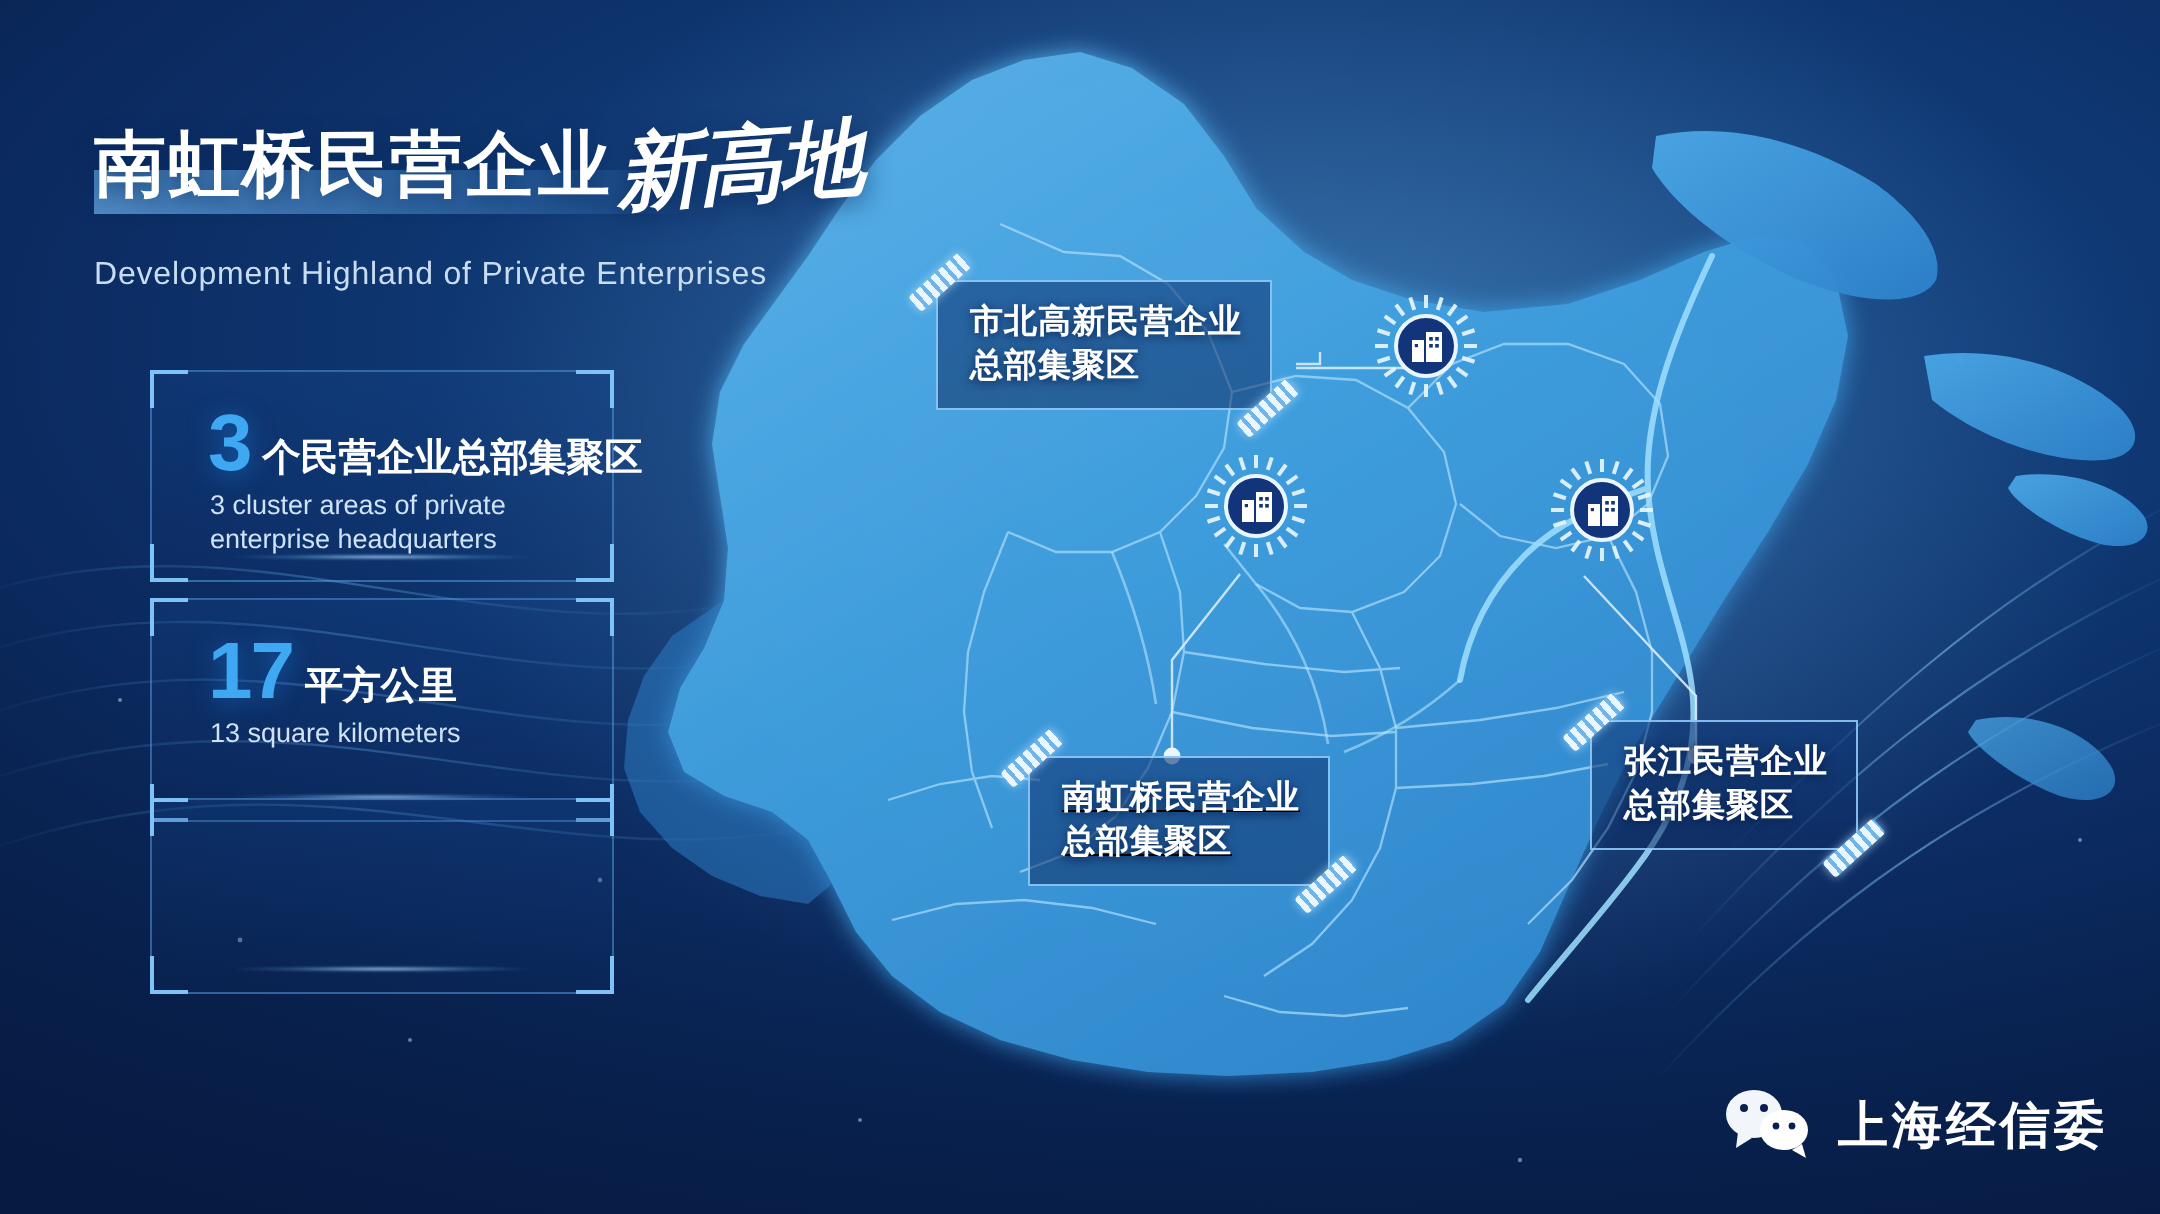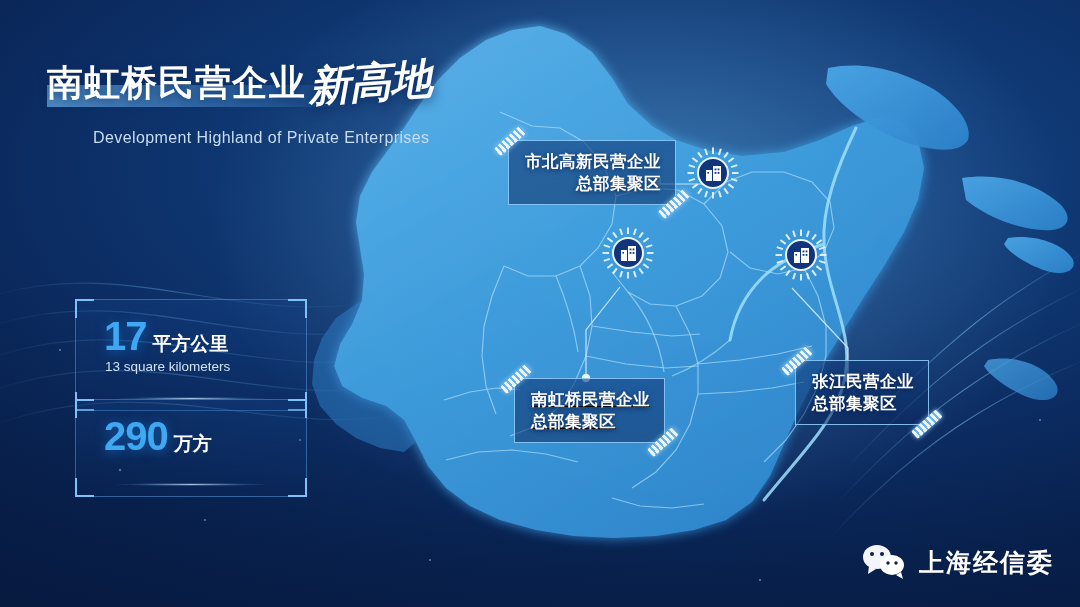--- a/index.html
+++ b/index.html
@@ -19,21 +19,21 @@
   .title-bar{position:absolute;left:0;top:30px;width:300px;height:22px;
              background:linear-gradient(90deg,rgba(120,196,255,.62),rgba(95,175,245,.30) 70%,rgba(95,175,245,0));}
   .title-row{position:relative;white-space:nowrap;}
   .title-main{font-size:36px;font-weight:700;color:#ffffff;letter-spacing:1px;
               text-shadow:0 2px 10px rgba(0,40,90,.65);vertical-align:middle;}
   .title-script{font-family:"DejaVu Serif","Liberation Serif",serif;font-style:italic;
                 font-size:42px;font-weight:700;color:#ffffff;letter-spacing:-1px;
                 margin-left:2px;vertical-align:middle;
                 text-shadow:0 3px 12px rgba(0,30,80,.7);
                 transform:rotate(-4deg);display:inline-block;}
-  .title-sub{margin-top:18px;font-size:16px;color:#c8dcf2;letter-spacing:.4px;margin-left:46px;}
+  .title-sub{margin-top:18px;font-size:16px;color:#c8dcf2;letter-spacing:.4px;}
 
   
   .card{position:absolute;left:75px;width:232px;
         border:1px solid rgba(96,170,240,.45);
         background:linear-gradient(180deg,rgba(20,70,140,.30),rgba(12,45,105,.16));
         box-sizing:border-box;}
   .card .streak{position:absolute;left:18%;bottom:10px;width:64%;height:3px;
         background:radial-gradient(ellipse at center,rgba(190,225,255,.85),rgba(120,190,255,.25) 45%,rgba(120,190,255,0) 75%);
         filter:blur(.6px);}
   .corner{position:absolute;width:17px;height:17px;border-color:#7fc2f7;border-style:solid;border-width:0;}
@@ -60,21 +60,21 @@
           background:linear-gradient(180deg,rgba(16,58,122,.62),rgba(10,38,92,.52));
           padding:9px 14px 10px 16px;}
   .mlabel .txt{font-size:16.5px;font-weight:700;color:#ffffff;line-height:22px;
                letter-spacing:.5px;white-space:nowrap;text-shadow:0 1px 5px rgba(0,25,70,.8);}
   .tag{position:absolute;width:34px;height:10px;border-radius:2px;
        background:repeating-linear-gradient(90deg,#eaf6ff 0 3px,#6fb4ea 3px 5px);
        box-shadow:0 0 5px rgba(180,225,255,.7);}
   .tag.tl{left:-16px;top:-5px;transform:rotate(-42deg);}
   .tag.br{right:-16px;bottom:-5px;transform:rotate(-42deg);}
 
-  #label1{left:508px;top:140px;text-align:right;}
+  #label1{left:468px;top:140px;}
   #label2{left:514px;top:378px;text-decoration:underline;}
   #label3{left:795px;top:360px;}
 
   
   .marker{position:absolute;width:54px;height:54px;}
 
   
   #wm{position:absolute;right:26px;bottom:26px;display:flex;align-items:center;gap:12px;margin-top:12px;}
   #wm .wmtext{font-size:25px;font-weight:700;color:#ffffff;letter-spacing:2px;}
 </style>
@@ -221,41 +221,49 @@
   </svg>
 
   <div id="titleblock">
     <div class="title-bar"></div>
     <div class="title-row">
       <span class="title-main">南虹桥民营企业</span><span class="title-script">新高地</span>
     </div>
     <div class="title-sub">Development Highland of Private  Enterprises</div>
   </div>
 
+  <div class="card" id="card1">
+    <i class="corner c-tl"></i>
+    <i class="corner c-tr"></i>
+    <i class="corner c-bl"></i>
+    <i class="corner c-br"></i>
+    <div class="card-head">
+      <span class="stat-num">3</span><span class="stat-unit">个民营企业总部集聚区</span>
+    </div>
+    <div class="card-en">3 cluster areas of private enterprise headquarters</div>
+    <div class="streak"></div>
+  </div>
 
   <div class="card" id="card2">
     <i class="corner c-tl"></i>
     <i class="corner c-tr"></i>
     <i class="corner c-bl"></i>
     <i class="corner c-br"></i>
     <div class="card-head">
       <span class="stat-num">17</span><span class="stat-unit">平方公里</span>
     </div>
     <div class="card-en">13 square kilometers</div>
     <div class="streak"></div>
   </div>
 
   <div class="card" id="card3">
     <i class="corner c-tl"></i>
     <i class="corner c-tr"></i>
     <i class="corner c-bl"></i>
     <i class="corner c-br"></i>
-    <div class="card-head">
-      <span class="stat-num">290</span><span class="stat-unit">万方</span>
-    </div>
     <div class="streak"></div>
   </div>
 
   <svg class="marker" style="left:686px;top:146px;" viewBox="0 0 54 54">
     <g stroke="#e8f5ff" stroke-width="2" opacity="0.92">
       <g id="ticks1">
         <line x1="27" y1="1.5" x2="27" y2="8"></line>
       </g>
       <line x1="27" y1="1.5" x2="27" y2="8" transform="rotate(18 27 27)"></line>
       <line x1="27" y1="1.5" x2="27" y2="8" transform="rotate(36 27 27)"></line>

